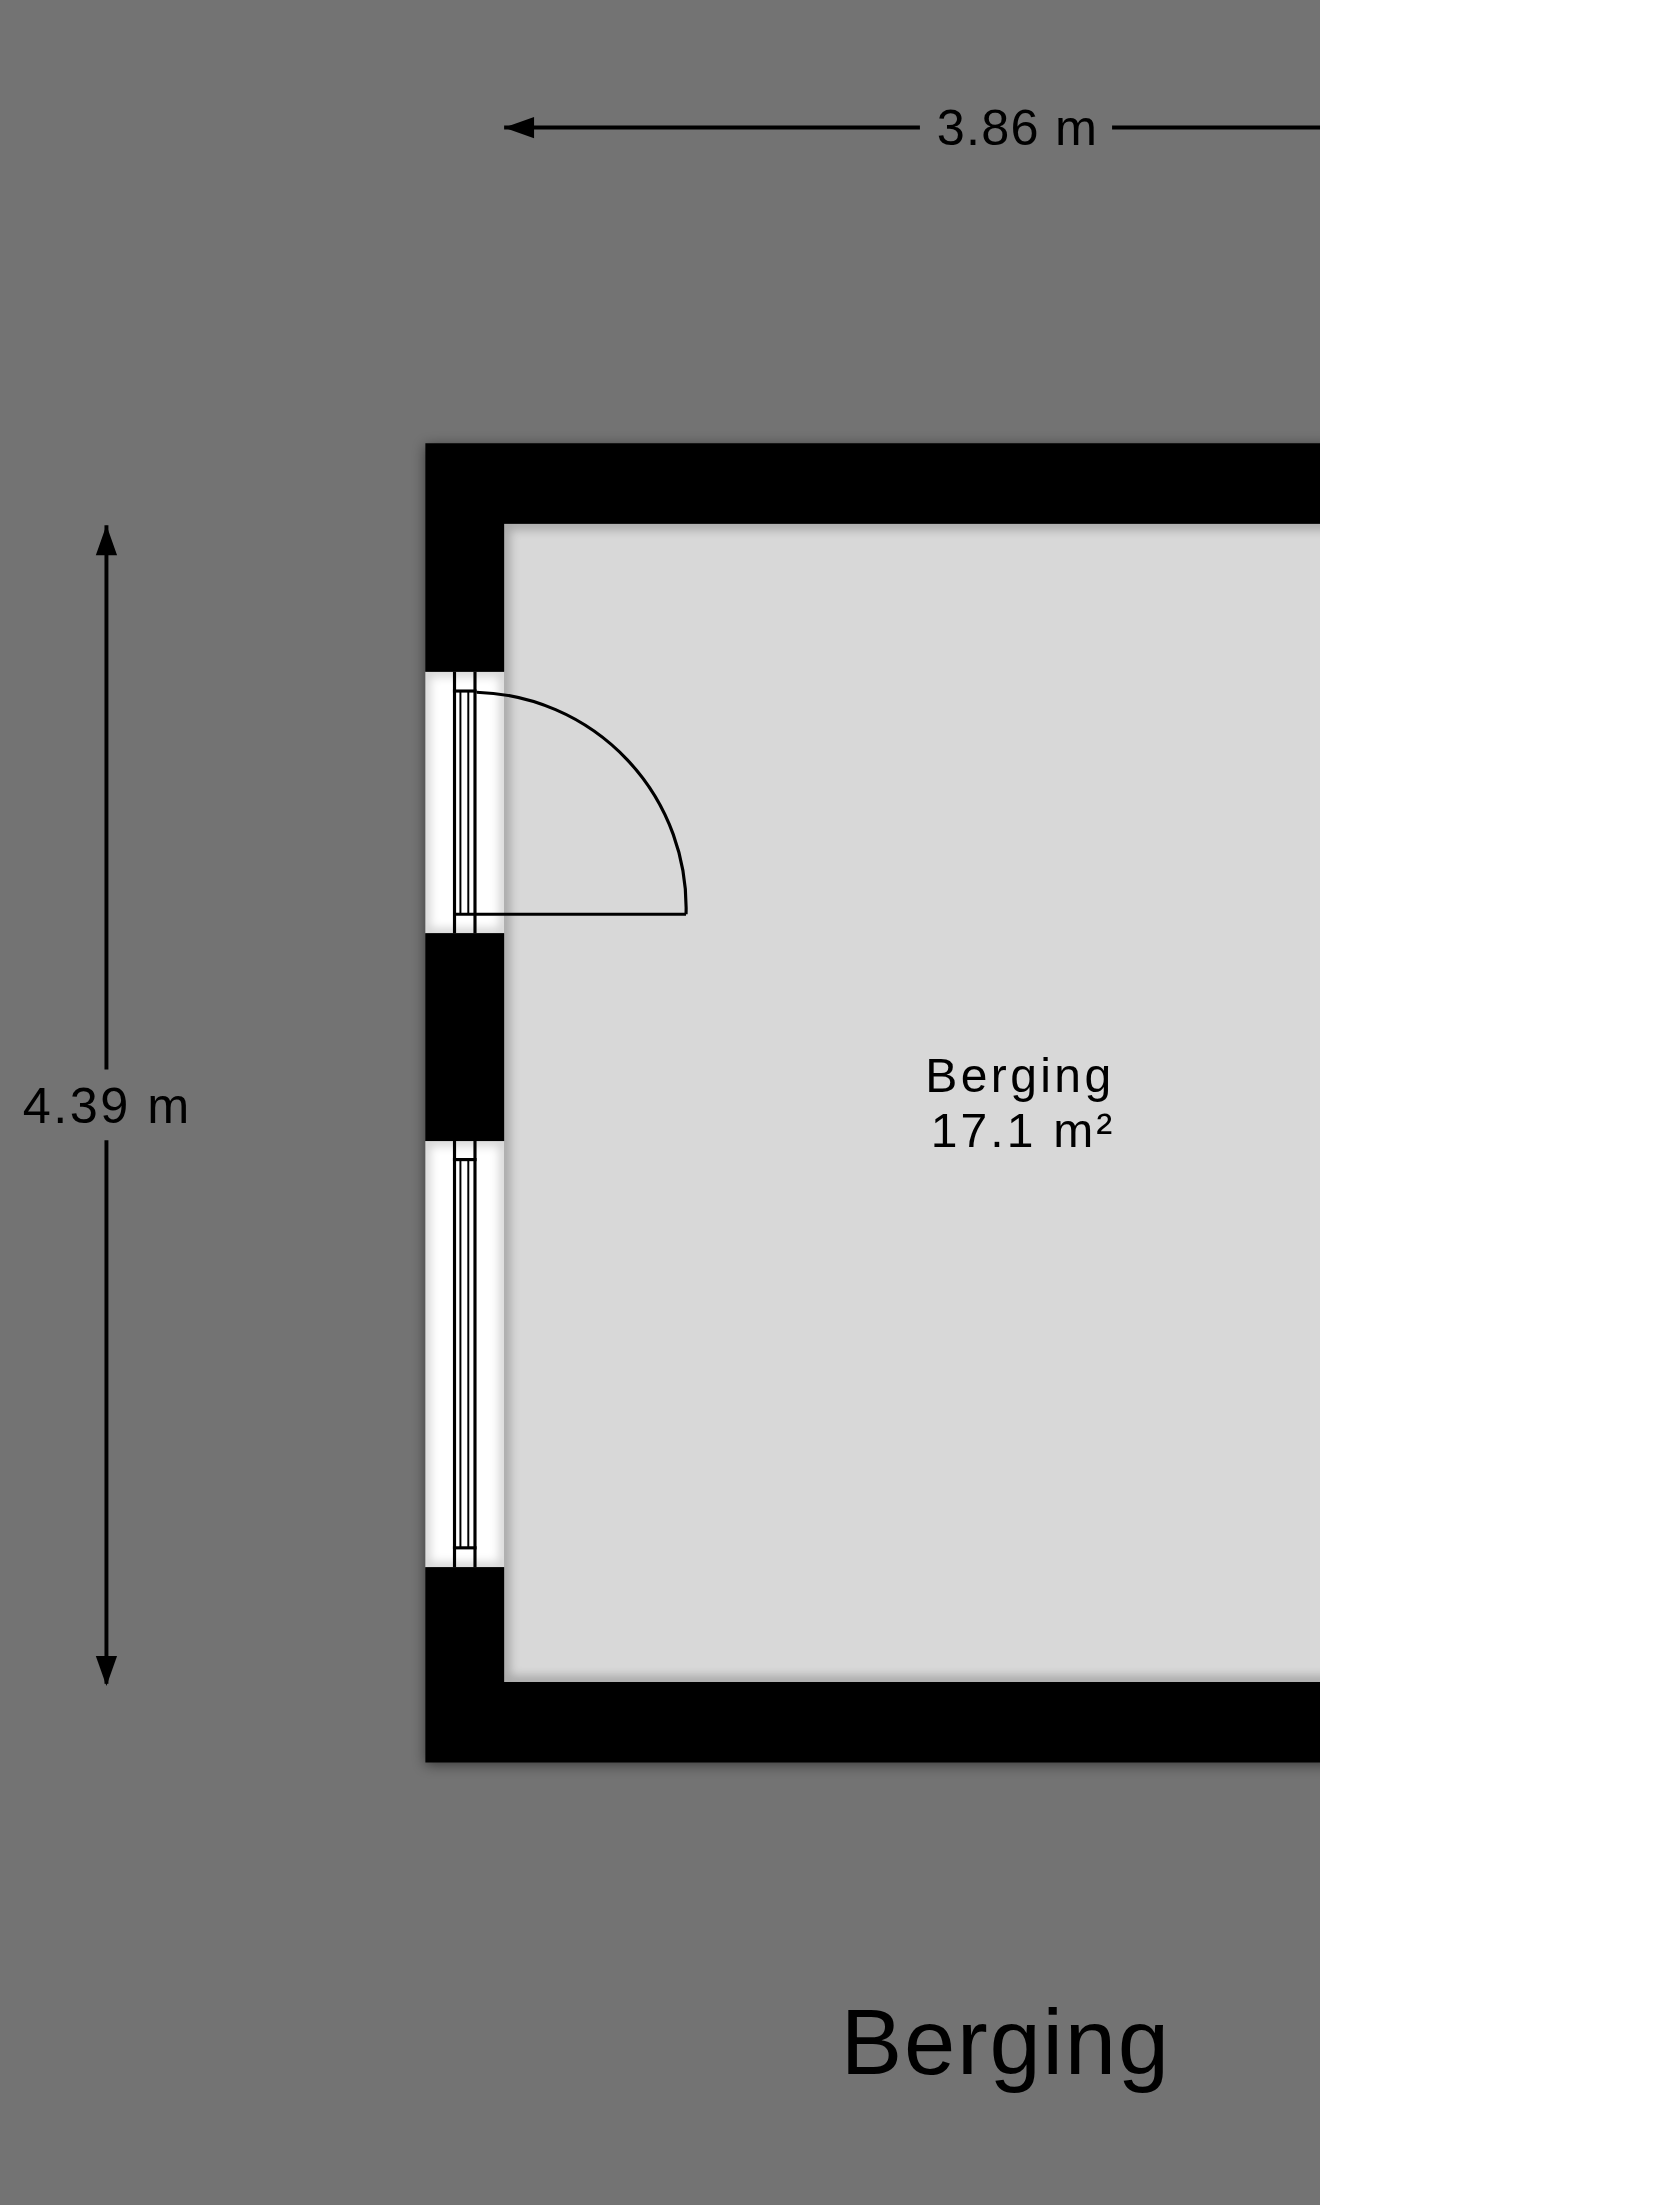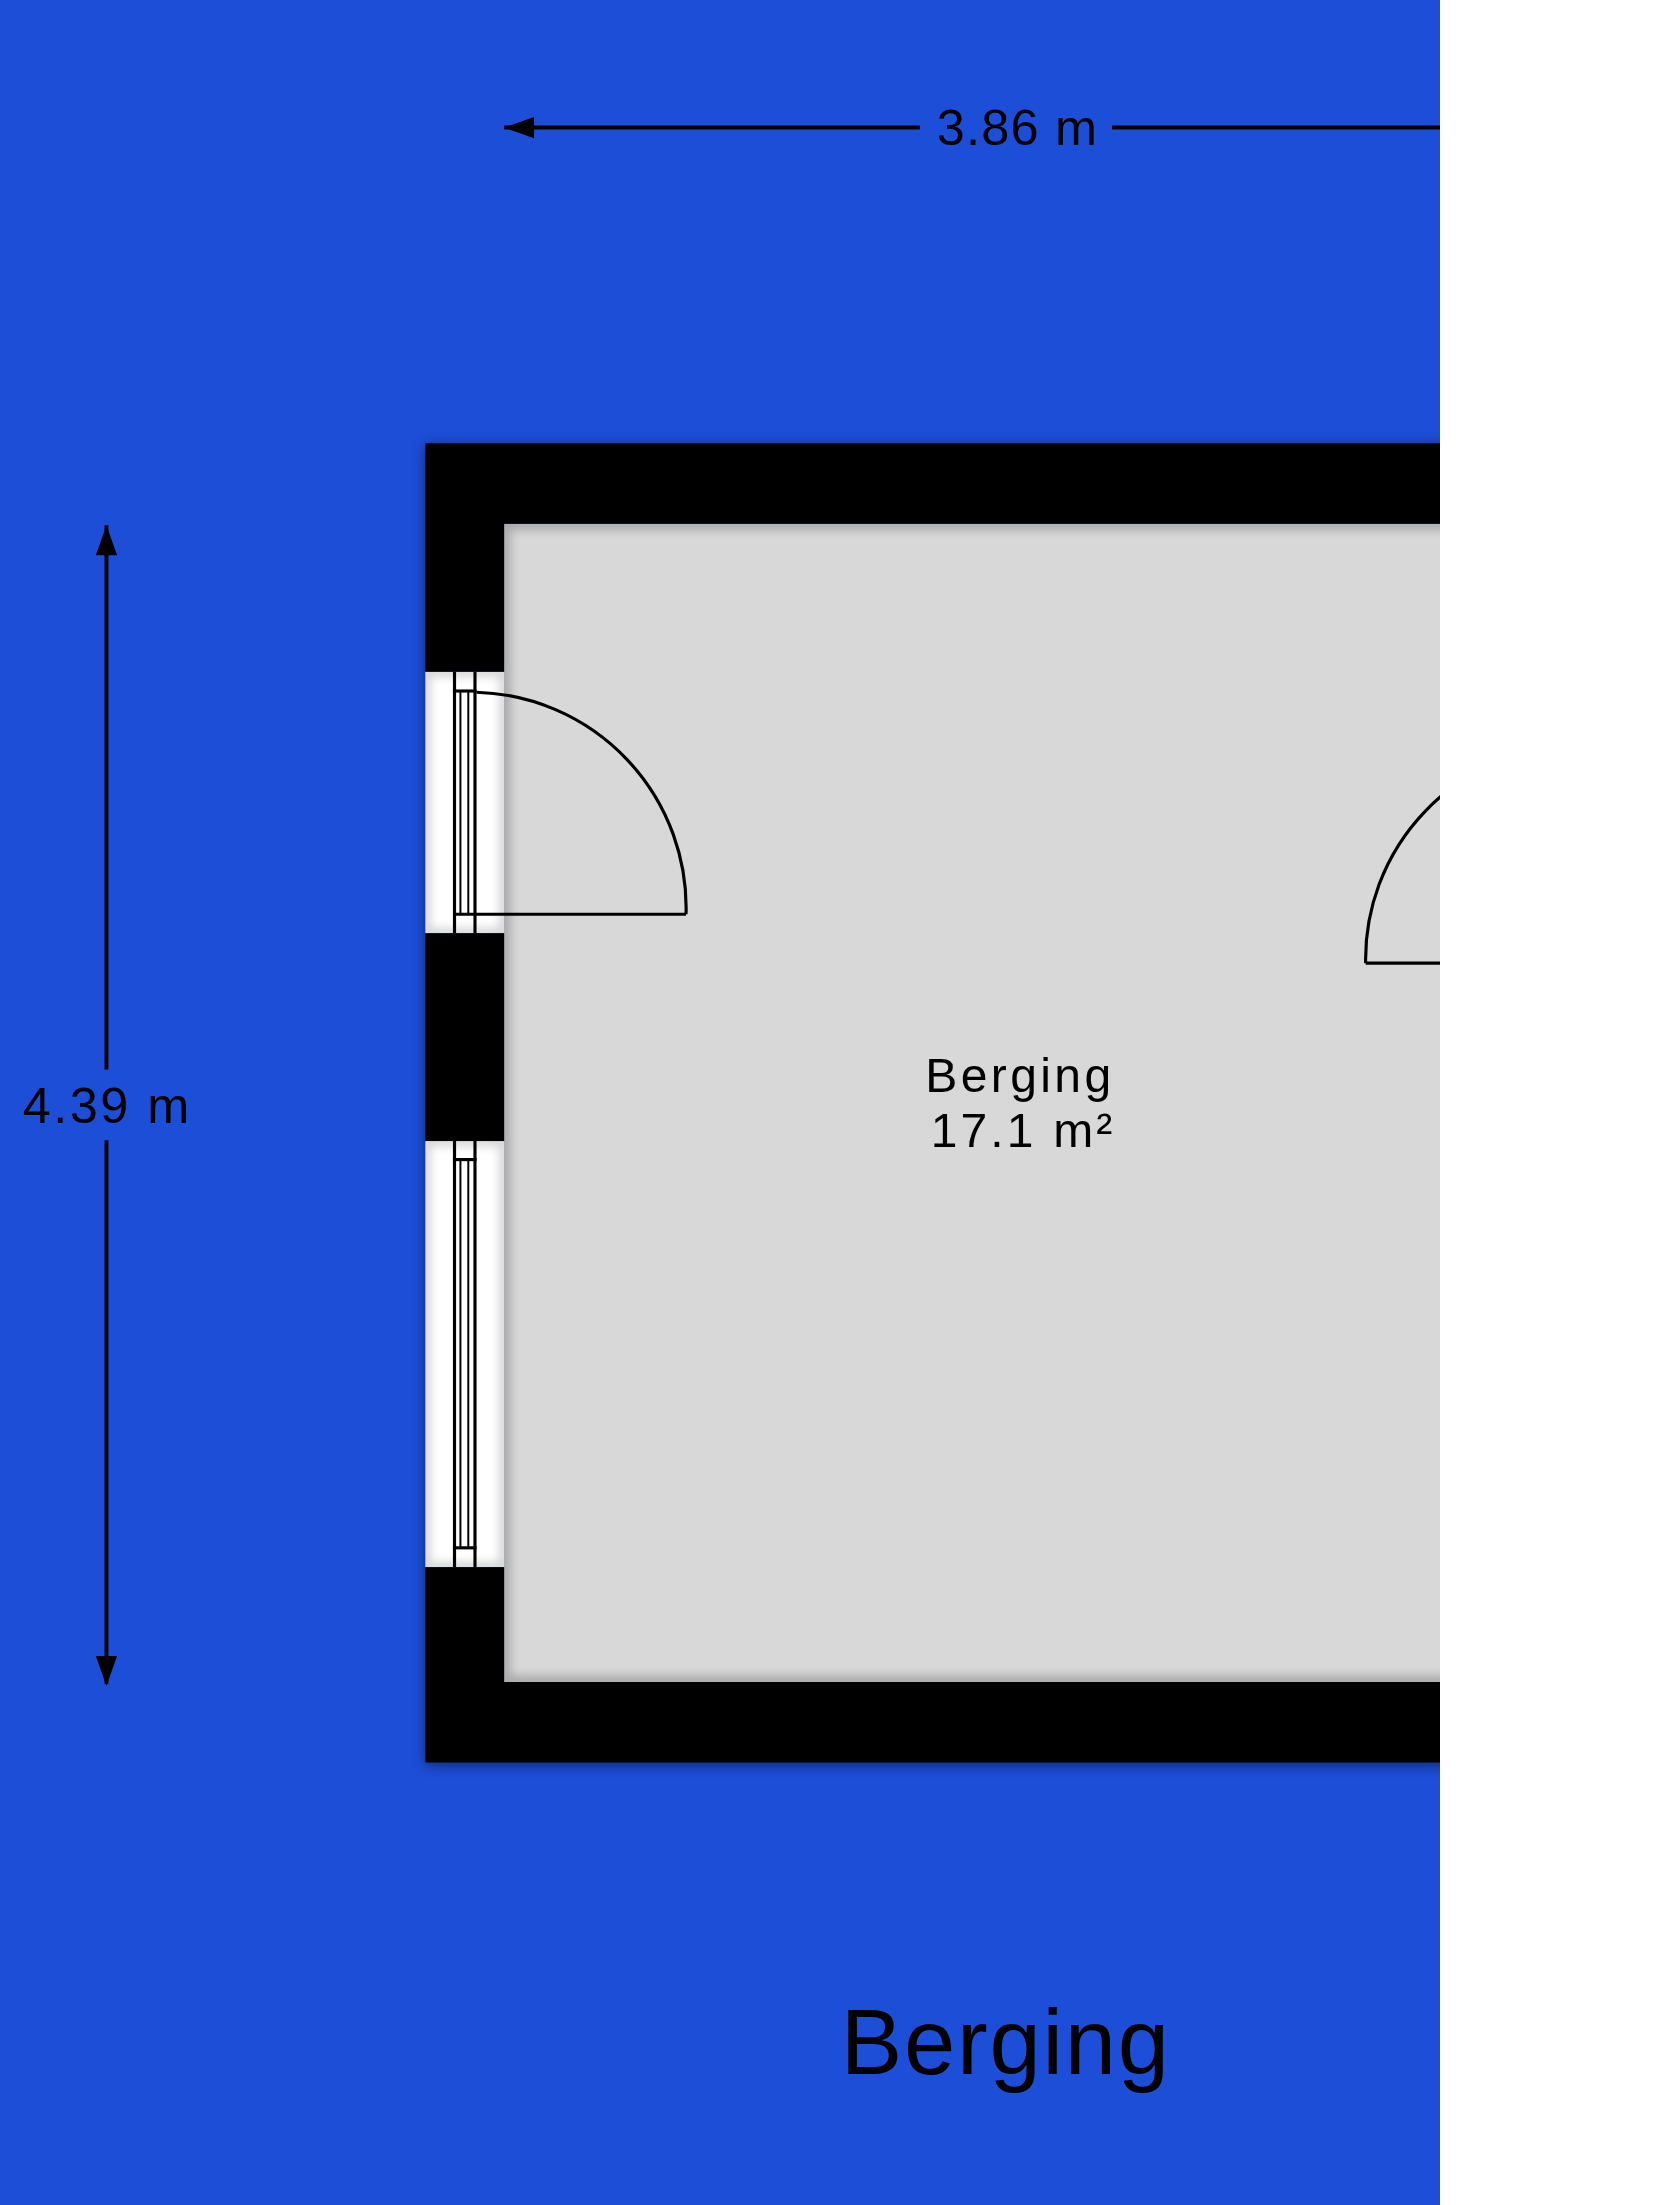--- a/index.html
+++ b/index.html
@@ -1,16 +1,16 @@
 <!DOCTYPE html>
 <html style="font-size:12.6px"><head>
 <meta charset="utf-8">
 <style>
   html,body{margin:0;padding:0;background:#ffffff;}
-  .page{width:1440px;height:2205px;position:relative;overflow:hidden;background:#1d4ed8;}
+  .page{width:1320px;height:2205px;position:relative;overflow:hidden;background:#737373;}
   text{font-family:"Liberation Sans",sans-serif;fill:#000000;}
 </style>
 </head>
 <body>
 <div class="page">
 <svg width="1654" height="2205" viewBox="0 0 2100 2800">
   <defs>
     <filter id="blur8" x="-20%" y="-20%" width="140%" height="140%">
       <feGaussianBlur stdDeviation="8"></feGaussianBlur>
     </filter>

